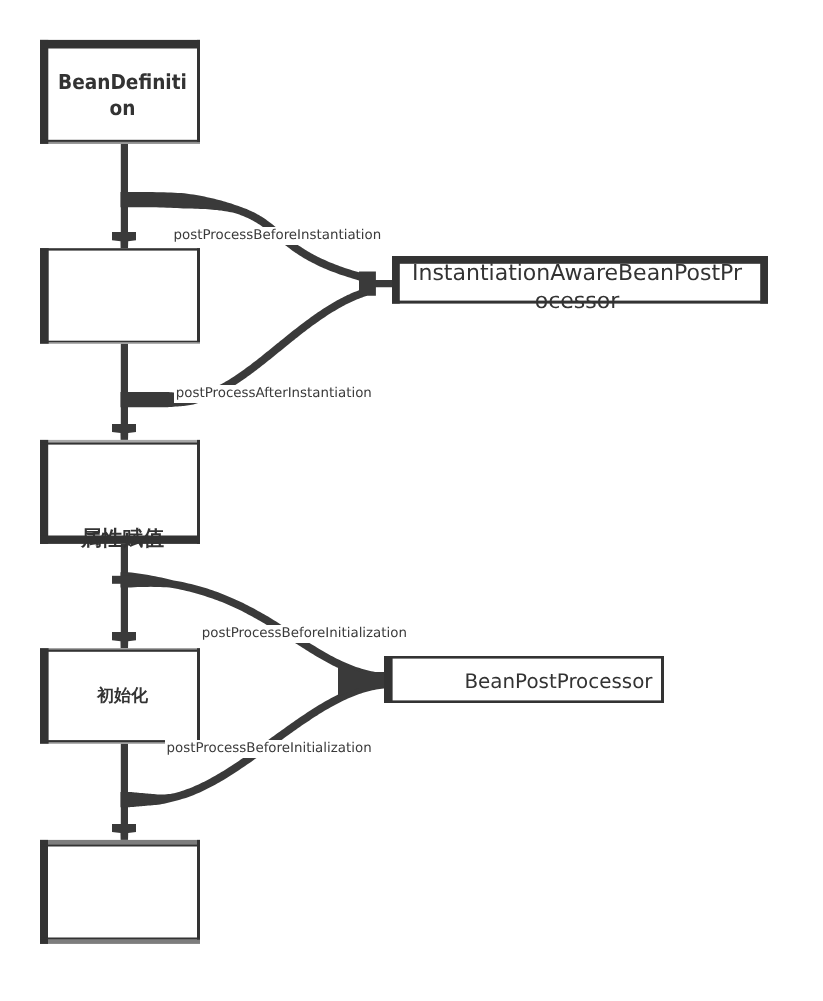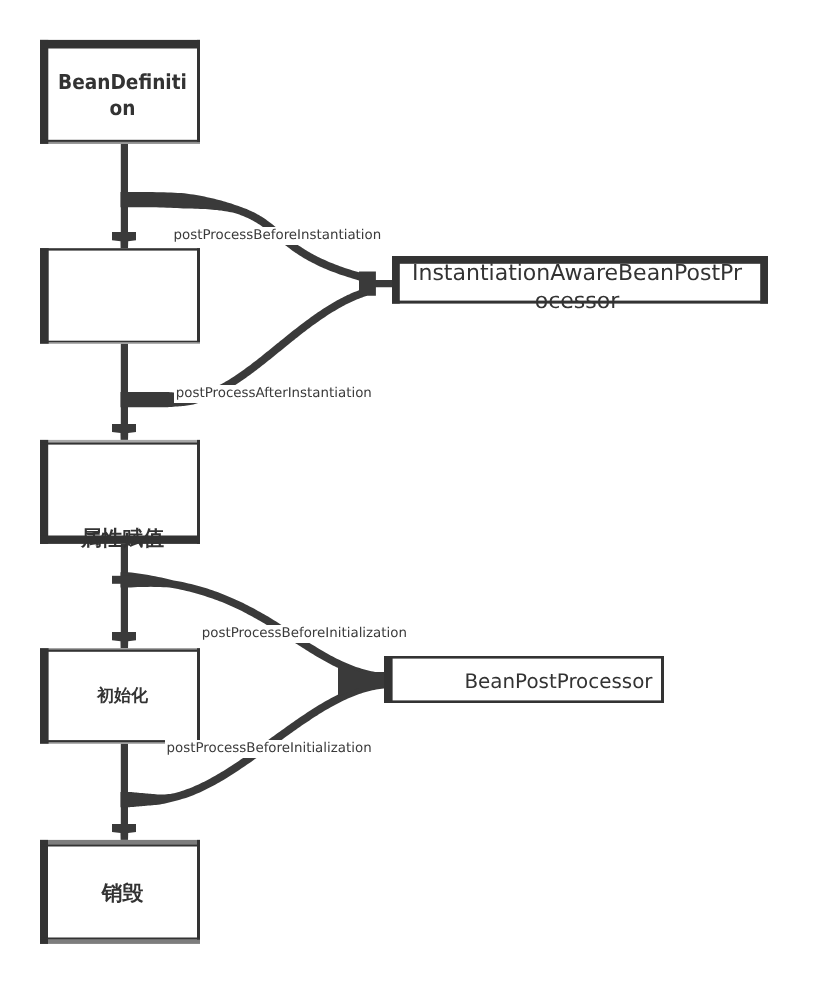--- a/index.html
+++ b/index.html
@@ -90,21 +90,20 @@
     <rect x="384" y="656" width="280" height="47" fill="#ffffff"></rect>
     <rect x="384" y="656" width="8.6" height="47" fill="#333333"></rect>
     <rect x="384" y="656" width="280" height="2.6" fill="#333333"></rect>
     <rect x="661.0" y="656" width="3.0" height="47" fill="#333333"></rect>
     <rect x="384" y="700.4" width="280" height="2.6" fill="#333333"></rect>
   </g>
 </svg>
   <div class="nodelabel" style="left:53.5px;top:68.6px;width:138px;font-size:20.6px;font-weight:bold;font-stretch:condensed;line-height:1.285em;"><span>BeanDefinition</span></div>
   <div class="nodelabel" style="left:51px;top:478.5px;width:143px;font-size:20.8px;font-weight:bold;font-stretch:normal;line-height:1.18em;margin-top:47px;"><span>属性赋值</span></div>
   <div class="nodelabel" style="left:51px;top:685.5px;width:143px;font-size:17px;font-weight:bold;font-stretch:normal;line-height:1.18em;"><span>初始化</span></div>
-  <div class="nodelabel" style="left:51px;top:881px;width:143px;font-size:20.8px;font-weight:bold;font-stretch:normal;line-height:1.18em;"><span>销毁</span></div>
   <div class="nodelabel" style="left:407px;top:260.3px;width:340px;font-size:22px;font-weight:normal;font-stretch:normal;line-height:1.255em;"><span>InstantiationAwareBeanPostProcessor</span></div>
   <div class="nodelabel" style="left:392.5px;top:669.5px;width:268px;font-size:19.9px;font-weight:normal;font-stretch:normal;line-height:1.18em;margin-left:32px;"><span>BeanPostProcessor</span></div>
   <div class="edgelabel" style="left:171.6px;top:226.5px;font-size:13.4px;"><span>postProcessBeforeInstantiation</span></div>
   <div class="edgelabel" style="left:173.8px;top:345.4px;font-size:13.4px;margin-top:40px;"><span>postProcessAfterInstantiation</span></div>
   <div class="edgelabel" style="left:175.8px;top:624.8px;font-size:13.4px;margin-left:24px;"><span>postProcessBeforeInitialization</span></div>
   <div class="edgelabel" style="left:164.5px;top:739.6px;font-size:13.4px;"><span>postProcessBeforeInitialization</span></div>
 
 </div>
 
 </body></html>

